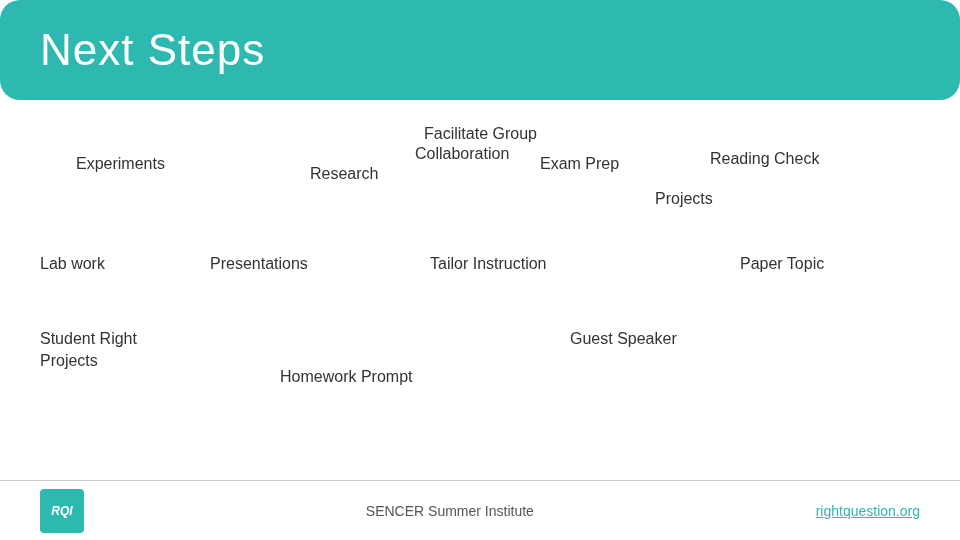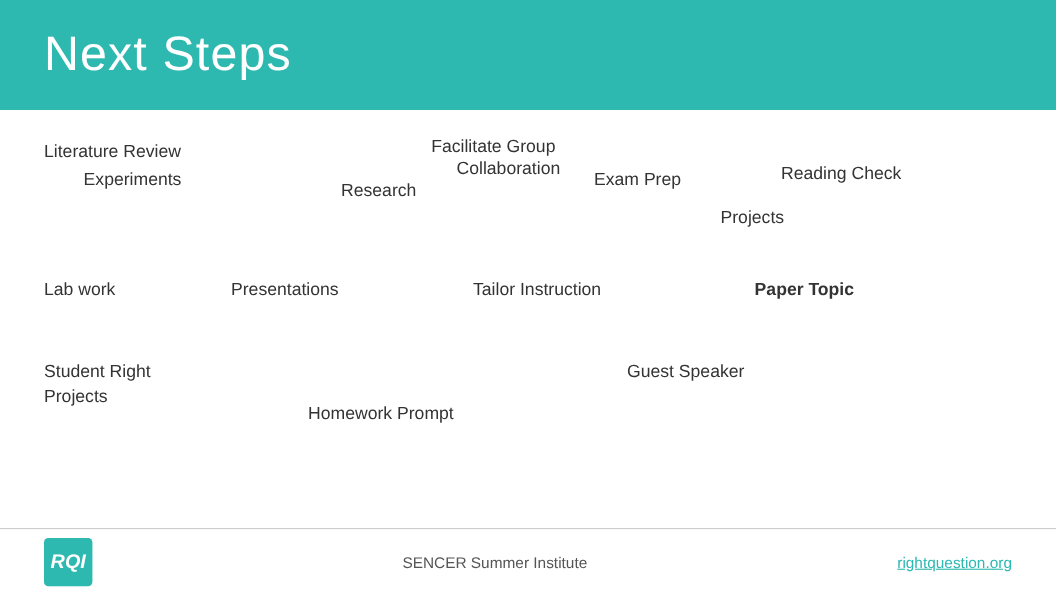--- a/index.html
+++ b/index.html
@@ -10,20 +10,21 @@
       background: #ffffff;
       overflow: hidden;
     }
     .header {
       background: #2db8b0;
       width: 100%;
       padding: 20px 40px 20px 40px;
       height: 100px;
       display: flex;
       align-items: center;
+      border-radius: 20px;
     }
     .header-title {
       color: #ffffff;
       font-size: 44px;
       font-weight: 300;
       letter-spacing: 1px;
     }
     .content {
       position: relative;
       width: 100%;
@@ -55,21 +56,21 @@
     }
     .rqi-logo {
       width: 44px;
       height: 44px;
       background: #2db8b0;
       border-radius: 4px;
       display: flex;
       align-items: center;
       justify-content: center;
       color: white;
-      font-size: 18px;
+      font-size: 12px;
       font-weight: 700;
       font-style: italic;
     }
     .footer-institute-text {
       font-size: 13px;
       color: #333;
       line-height: 1.4;
     }
     .footer-center {
       font-size: 14px;
@@ -82,32 +83,31 @@
     }
   </style>
 </head>
 <body>
 
 <div class="header">
   <span class="header-title">Next Steps</span>
 </div>
 
 <div class="content" id="content-area">
-<div class="item" style="top: 30px; left: 40px;">Literature Review</div>
     <div class="item" style="top: 55px; left: 76px;">Experiments</div>
     <div class="item" style="top: 65px; left: 310px;">Research</div>
-    <div class="item" style="top: 25px; left: 392px;">Facilitate Group</div>
+    <div class="item" style="top: 25px; left: 424px;">Facilitate Group</div>
     <div class="item" style="top: 45px; left: 415px;">Collaboration</div>
     <div class="item" style="top: 55px; left: 540px;">Exam Prep</div>
     <div class="item" style="top: 50px; left: 710px;">Reading Check</div>
     <div class="item" style="top: 90px; left: 655px;">Projects</div>
     <div class="item" style="top: 155px; left: 40px;">Lab work</div>
     <div class="item" style="top: 155px; left: 210px;">Presentations</div>
     <div class="item" style="top: 155px; left: 430px;">Tailor Instruction</div>
-    <div class="item" style="top: 155px; left: 686px; font-weight: bold;">Paper Topic</div>
+    <div class="item" style="top: 155px; left: 740px;">Paper Topic</div>
     <div class="item" style="top: 230px; left: 40px;">Student Right</div>
     <div class="item" style="top: 252px; left: 40px;">Projects</div>
     <div class="item" style="top: 230px; left: 570px;">Guest Speaker</div>
     <div class="item" style="top: 268px; left: 280px;">Homework Prompt</div>
   </div>
 
 <div class="footer">
   <div class="footer-left">
     <div class="rqi-logo">RQI</div>
   </div>

